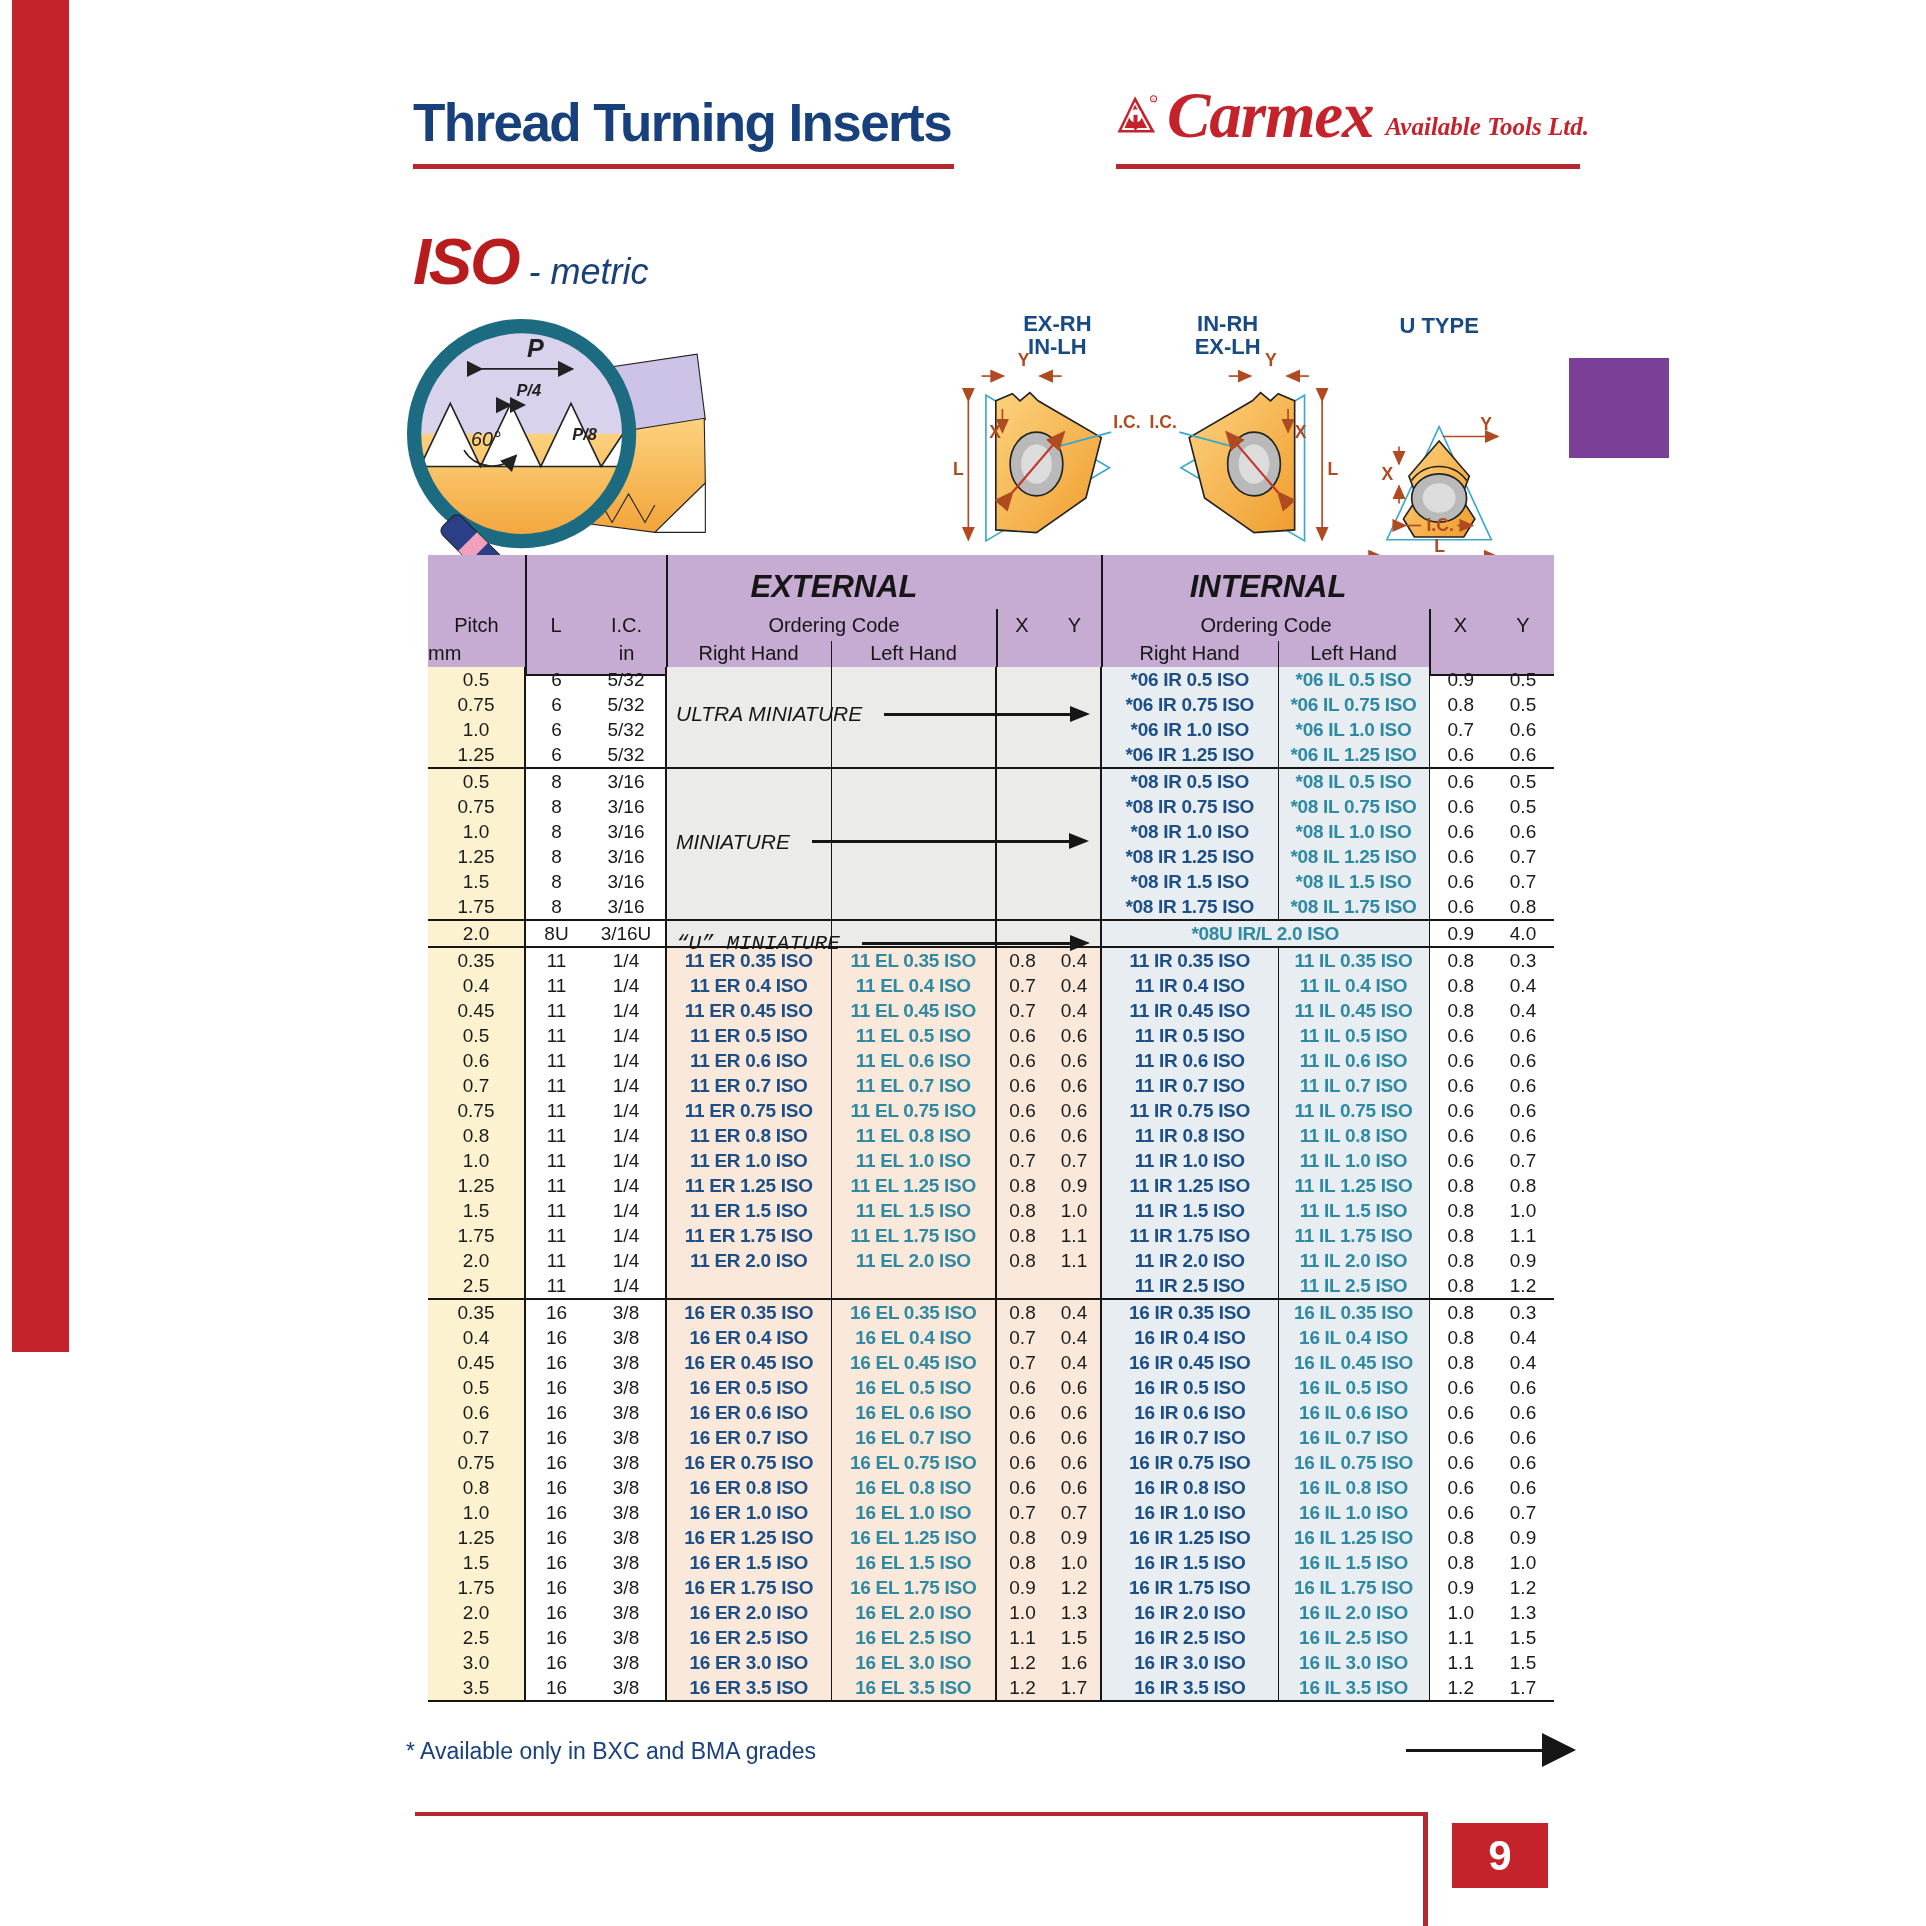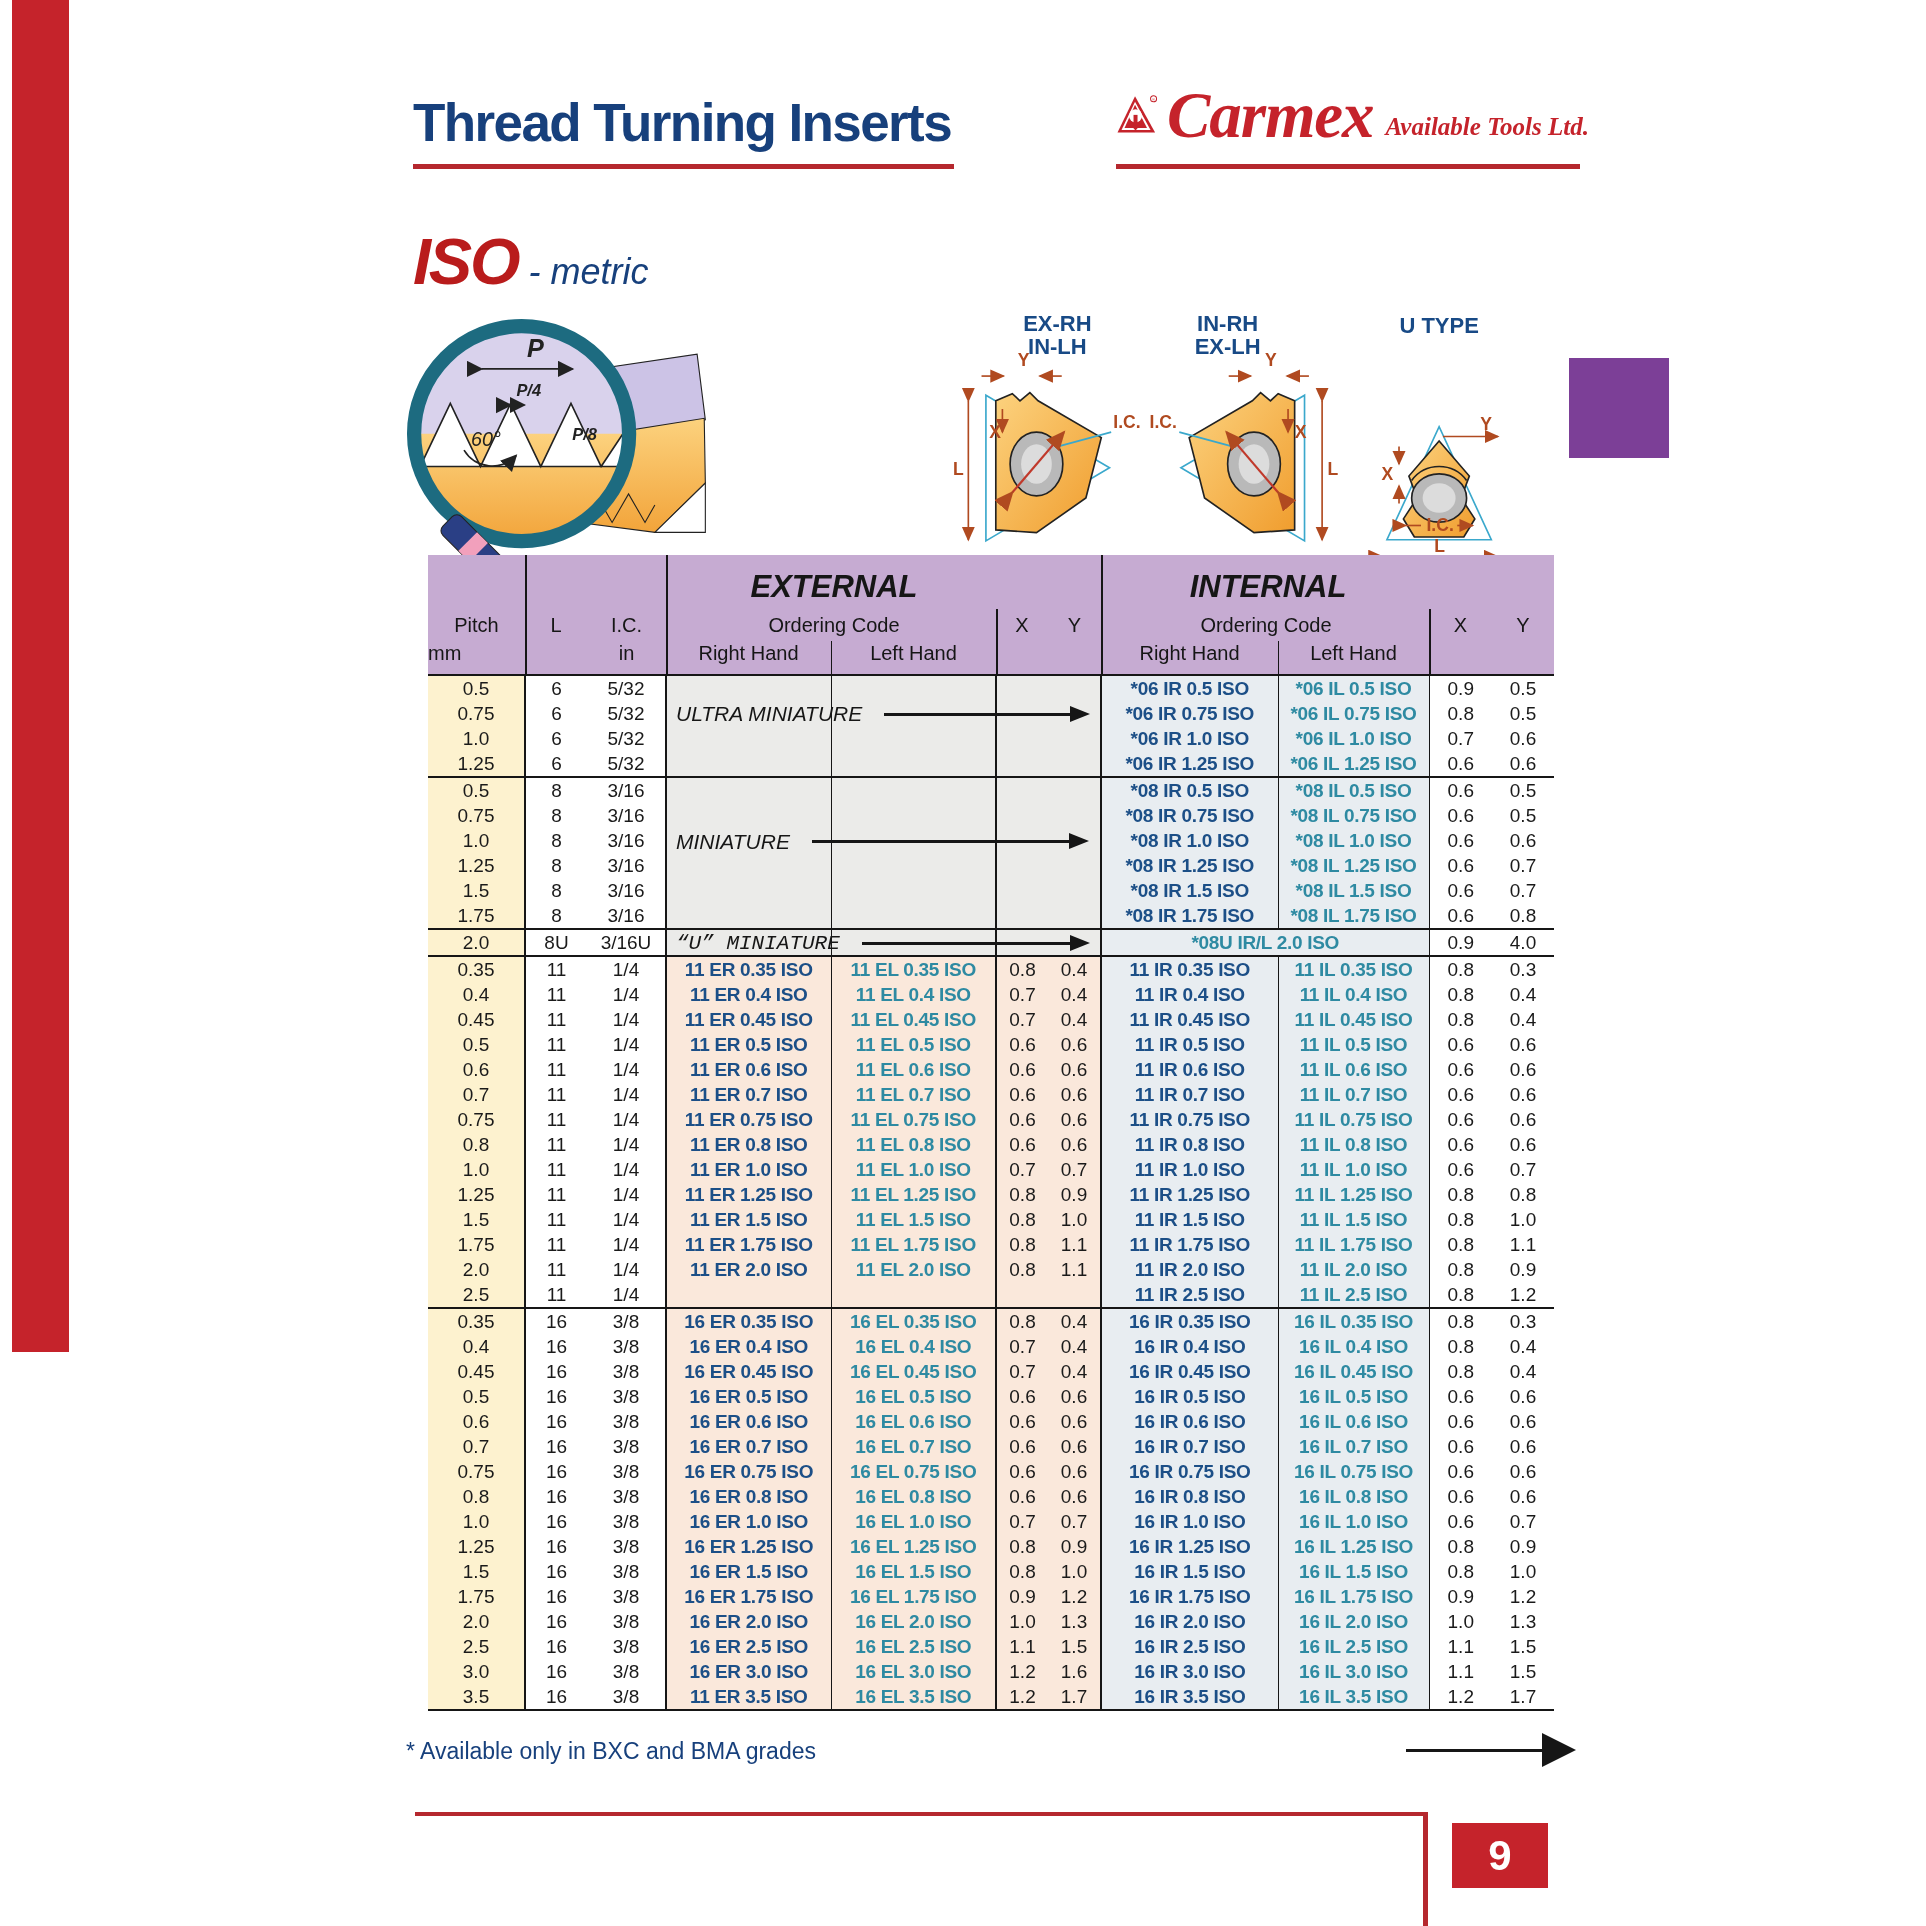--- a/index.html
+++ b/index.html
@@ -35,21 +35,21 @@
   .thead{position:absolute;left:0;top:0;width:1126px;height:121px;background:#c6abd2;
          border-bottom:2.2px solid #161616;box-sizing:border-box;}
   .thead .lbl{position:absolute;color:#161616;}
   .h-big{font-size:31px;font-weight:bold;font-style:italic;letter-spacing:0px;}
   .h-mid{font-size:20px;}
   
   .hv{position:absolute;top:0;bottom:0;width:2.2px;background:#161616;}
   .hv.part{top:45%;}
   .hv.thin{width:1.1px;top:72%;}
 
-  table.data{position:absolute;left:0;top:121px;width:1126px;border-collapse:collapse;
+  table.data{position:absolute;left:0;top:112px;width:1126px;border-collapse:collapse;
              table-layout:fixed;border-bottom:2.2px solid #161616;}
   table.data td{height:25px;font-size:19px;text-align:center;vertical-align:middle;
                 padding:0;overflow:hidden;white-space:nowrap;}
   td.c-pitch{background:#fdf2cf;}
   td.c-l{border-left:2.2px solid #161616;}
   td.c-erh{border-left:2.2px solid #161616;}
   td.c-elh{border-left:1.1px solid #161616;}
   td.c-ex{border-left:2.2px solid #161616;}
   td.c-irh{border-left:2.2px solid #161616;}
   td.c-ilh{border-left:1.1px solid #161616;}
@@ -789,21 +789,21 @@
           <td class="c-ey bg-peach">1.6</td>
           <td class="c-irh bg-int code-r">16 IR 3.0  ISO</td>
           <td class="c-ilh bg-int code-l">16 IL 3.0  ISO</td>
           <td class="c-ix">1.1</td>
           <td class="c-iy">1.5</td>
         </tr>
         <tr>
           <td class="c-pitch">3.5</td>
           <td class="c-l">16</td>
           <td class="c-ic">3/8</td>
-          <td class="c-erh bg-peach code-r">11 ER 3.5  ISO</td>
+          <td class="c-erh bg-peach code-r">16 ER 3.5  ISO</td>
           <td class="c-elh bg-peach code-l">16 EL 3.5  ISO</td>
           <td class="c-ex bg-peach">1.2</td>
           <td class="c-ey bg-peach">1.7</td>
           <td class="c-irh bg-int code-r">16 IR 3.5  ISO</td>
           <td class="c-ilh bg-int code-l">16 IL 3.5  ISO</td>
           <td class="c-ix">1.2</td>
           <td class="c-iy">1.7</td>
         </tr>
       </tbody>
   </table>

